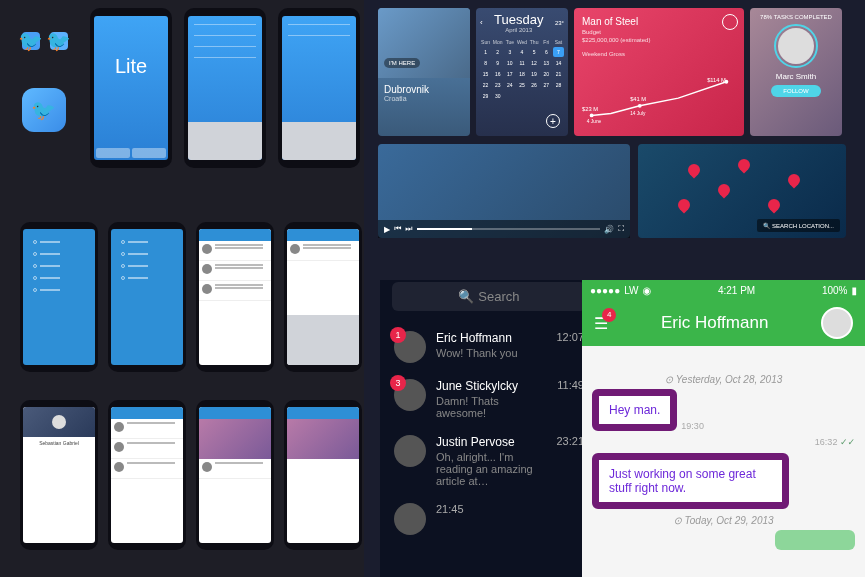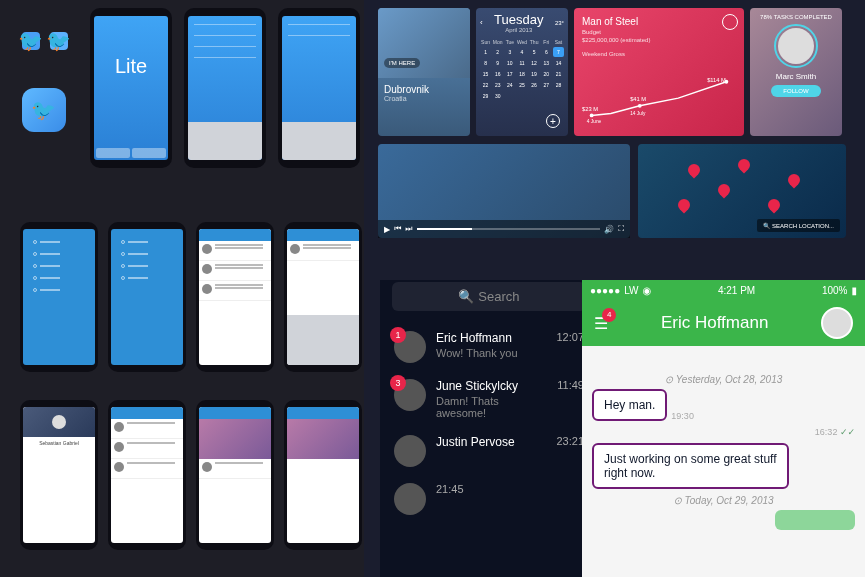--- a/index.html
+++ b/index.html
@@ -105,21 +105,21 @@
 .msg-menu{font-size:16px;position:relative}
 .msg-menu-badge{position:absolute;top:-6px;right:-8px;width:14px;height:14px;background:#e8254a;border-radius:50%;font-size:8px;display:flex;align-items:center;justify-content:center}
 .msg-title{flex:1;text-align:center;font-size:17px;font-weight:400}
 .msg-av{width:32px;height:32px;background:#ddd;border-radius:50%;border:2px solid #fff}
 .msg-body{flex:1;padding:24px 10px;overflow:hidden}
 .msg-date{text-align:center;color:#999;font-size:10px;font-style:italic;margin:4px 0}
 .msg-date::before{content:"⊙ "}
 .bubble-row{display:flex;margin-bottom:6px;align-items:flex-end;gap:4px}
 .bubble-row.out{justify-content:flex-end}
 .bubble{padding:7px 10px;border-radius:6px;font-size:12px;max-width:75%;position:relative}
-.bubble.in{background:#fff;color:#0f172a;border:2px solid #701a75}
+.bubble.in{background:#fff;color:#6d28d9;border:7px solid #701a75}
 .bubble.out{background:#8dd69a;color:#406048}
 .bubble-time{font-size:9px;color:#aaa;}
 .checks{color:#5a9a6a;font-size:9px}
 </style>
 </head>
 <body>
 
 <div class="left-panel">
   <div class="twitter-icons">
     <div class="tw-small">
@@ -443,20 +443,21 @@
         <div class="chat-main">
           <div class="chat-name">June Stickylcky</div>
           <div class="chat-msg">Damn! Thats awesome!</div>
         </div>
         <div class="chat-time">11:49</div>
       </div>
       <div class="chat-item">
         <div class="chat-av"></div>
         <div class="chat-main">
           <div class="chat-name">Justin Pervose</div>
+          <div class="chat-msg">Oh, alright... I'm reading an amazing article at…</div>
         </div>
         <div class="chat-time">23:21</div>
       </div>
       <div class="chat-item">
         <div class="chat-av"></div>
         <div class="chat-time">21:45</div>
       </div>
     </div>
 </div>
 

